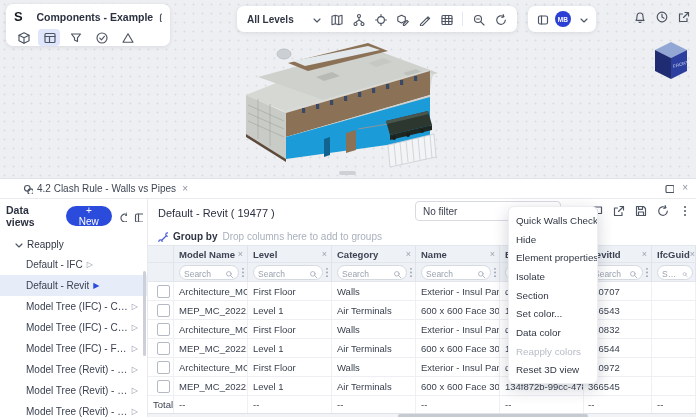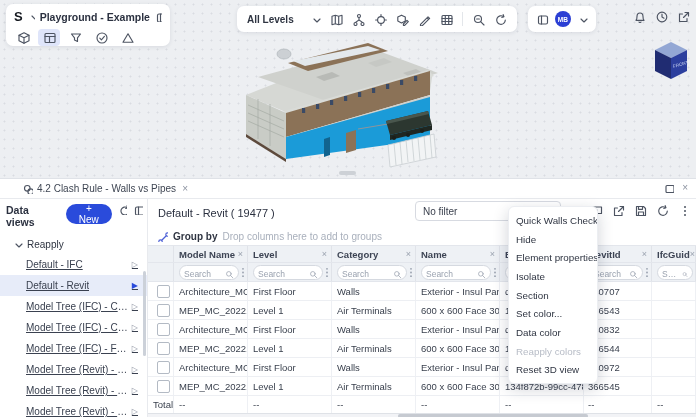--- a/index.html
+++ b/index.html
@@ -33,27 +33,27 @@
   .panel{position:absolute;left:0;top:178px;width:696px;height:239px;background:#fff;border-top:1px solid #dfe2e7;box-sizing:border-box;}
   .tabbar{height:20px;display:flex;align-items:center;padding-left:8px;border-bottom:1px solid #e8eaee;box-sizing:border-box;position:relative;}
   .tab{display:flex;align-items:center;gap:4px;height:100%;box-sizing:border-box;font-size:10px;}
   .tab.active{color:#2a4bdb;font-weight:700;border-bottom:2px solid #2a4bdb;padding-right:6px;}
   .tab.other{margin-left:14px;color:#3f4653;}
   .tab .x{color:#8c93a1;font-size:10px;margin-left:2px;}
   .tabbar-right{position:absolute;right:8px;top:3px;display:flex;gap:8px;align-items:center;color:#8c93a1;}
   .content{display:flex;height:218px;}
   
   .sidebar{width:148px;border-right:1px solid #e8eaee;box-sizing:border-box;position:relative;flex:none;}
-  .sb-head{display:flex;align-items:flex-start;gap:6px;padding:5px 4px 4px 6px;}
+  .sb-head{display:flex;align-items:center;gap:6px;padding:5px 4px 4px 6px;}
   .sb-title{font-size:10.5px;font-weight:700;color:#2b3140;}
   .newbtn{background:#2a4bdb;color:#fff;border:none;border-radius:11px;height:20px;padding:0 10px;font-size:10px;
     font-family:inherit;display:flex;align-items:center;margin-left:6px;}
   .tree-root{display:flex;align-items:center;gap:4px;height:20px;padding-left:12px;font-size:10px;color:#2f3542;margin-top:2px;}
-  .titem{height:21px;display:flex;align-items:center;justify-content:space-between;padding:0 9px 0 26px;
-    font-size:10px;color:#3a4150;white-space:nowrap;text-decoration:underline;}
+  .titem{height:21px;display:flex;align-items:center;justify-content:flex-start;padding:0 9px 0 26px;
+    font-size:10px;color:#3a4150;white-space:nowrap;}
   .titem .lbl{overflow:hidden;text-overflow:ellipsis;}
   .titem .play{color:#8d94a2;font-size:8px;margin-left:4px;flex:none;}
   .titem.sel{background:#e7ecf9;}
   .titem.sel .play{color:#2a4bdb;}
   .sb-scroll{position:absolute;right:1px;top:72px;width:3px;height:85px;background:#ccd1d9;border-radius:2px;}
   
   .main{flex:1;position:relative;min-width:0;}
   .m-head{position:relative;height:28px;}
   .m-title{position:absolute;left:10px;top:8px;font-size:11px;font-weight:500;color:#2b3140;}
   .nofilter{position:absolute;left:267px;top:2px;width:146px;height:20px;border:1px solid #d7dae1;border-radius:4px;
@@ -158,21 +158,21 @@
         <line x1="212" y1="102" x2="214" y2="125"></line>
       </g>
     </svg>
 
     <div class="card card-left">
       <div class="cl-row1">
         <span class="logo">S</span>
         <svg class="ic sm">
             <path d="M4 5 L7 8 L10 5"></path>
           </svg>
-        <span class="wtitle">Playground - Example</span>
+        <span class="wtitle">Components - Example</span>
         <svg class="ic sm">
             <rect x="2.5" y="3" width="9" height="8" rx="1.5"></rect>
             <path d="M5.5 3 V11"></path>
           </svg>
       </div>
       <div class="cl-row2">
         <div class="tbtn">
           <svg class="ic">
               <path d="M7 1.8 L12 4.3 V9.7 L7 12.2 L2 9.7 V4.3 Z"></path>
               <path d="M2 4.3 L7 6.8 L12 4.3 M7 6.8 V12.2"></path>

